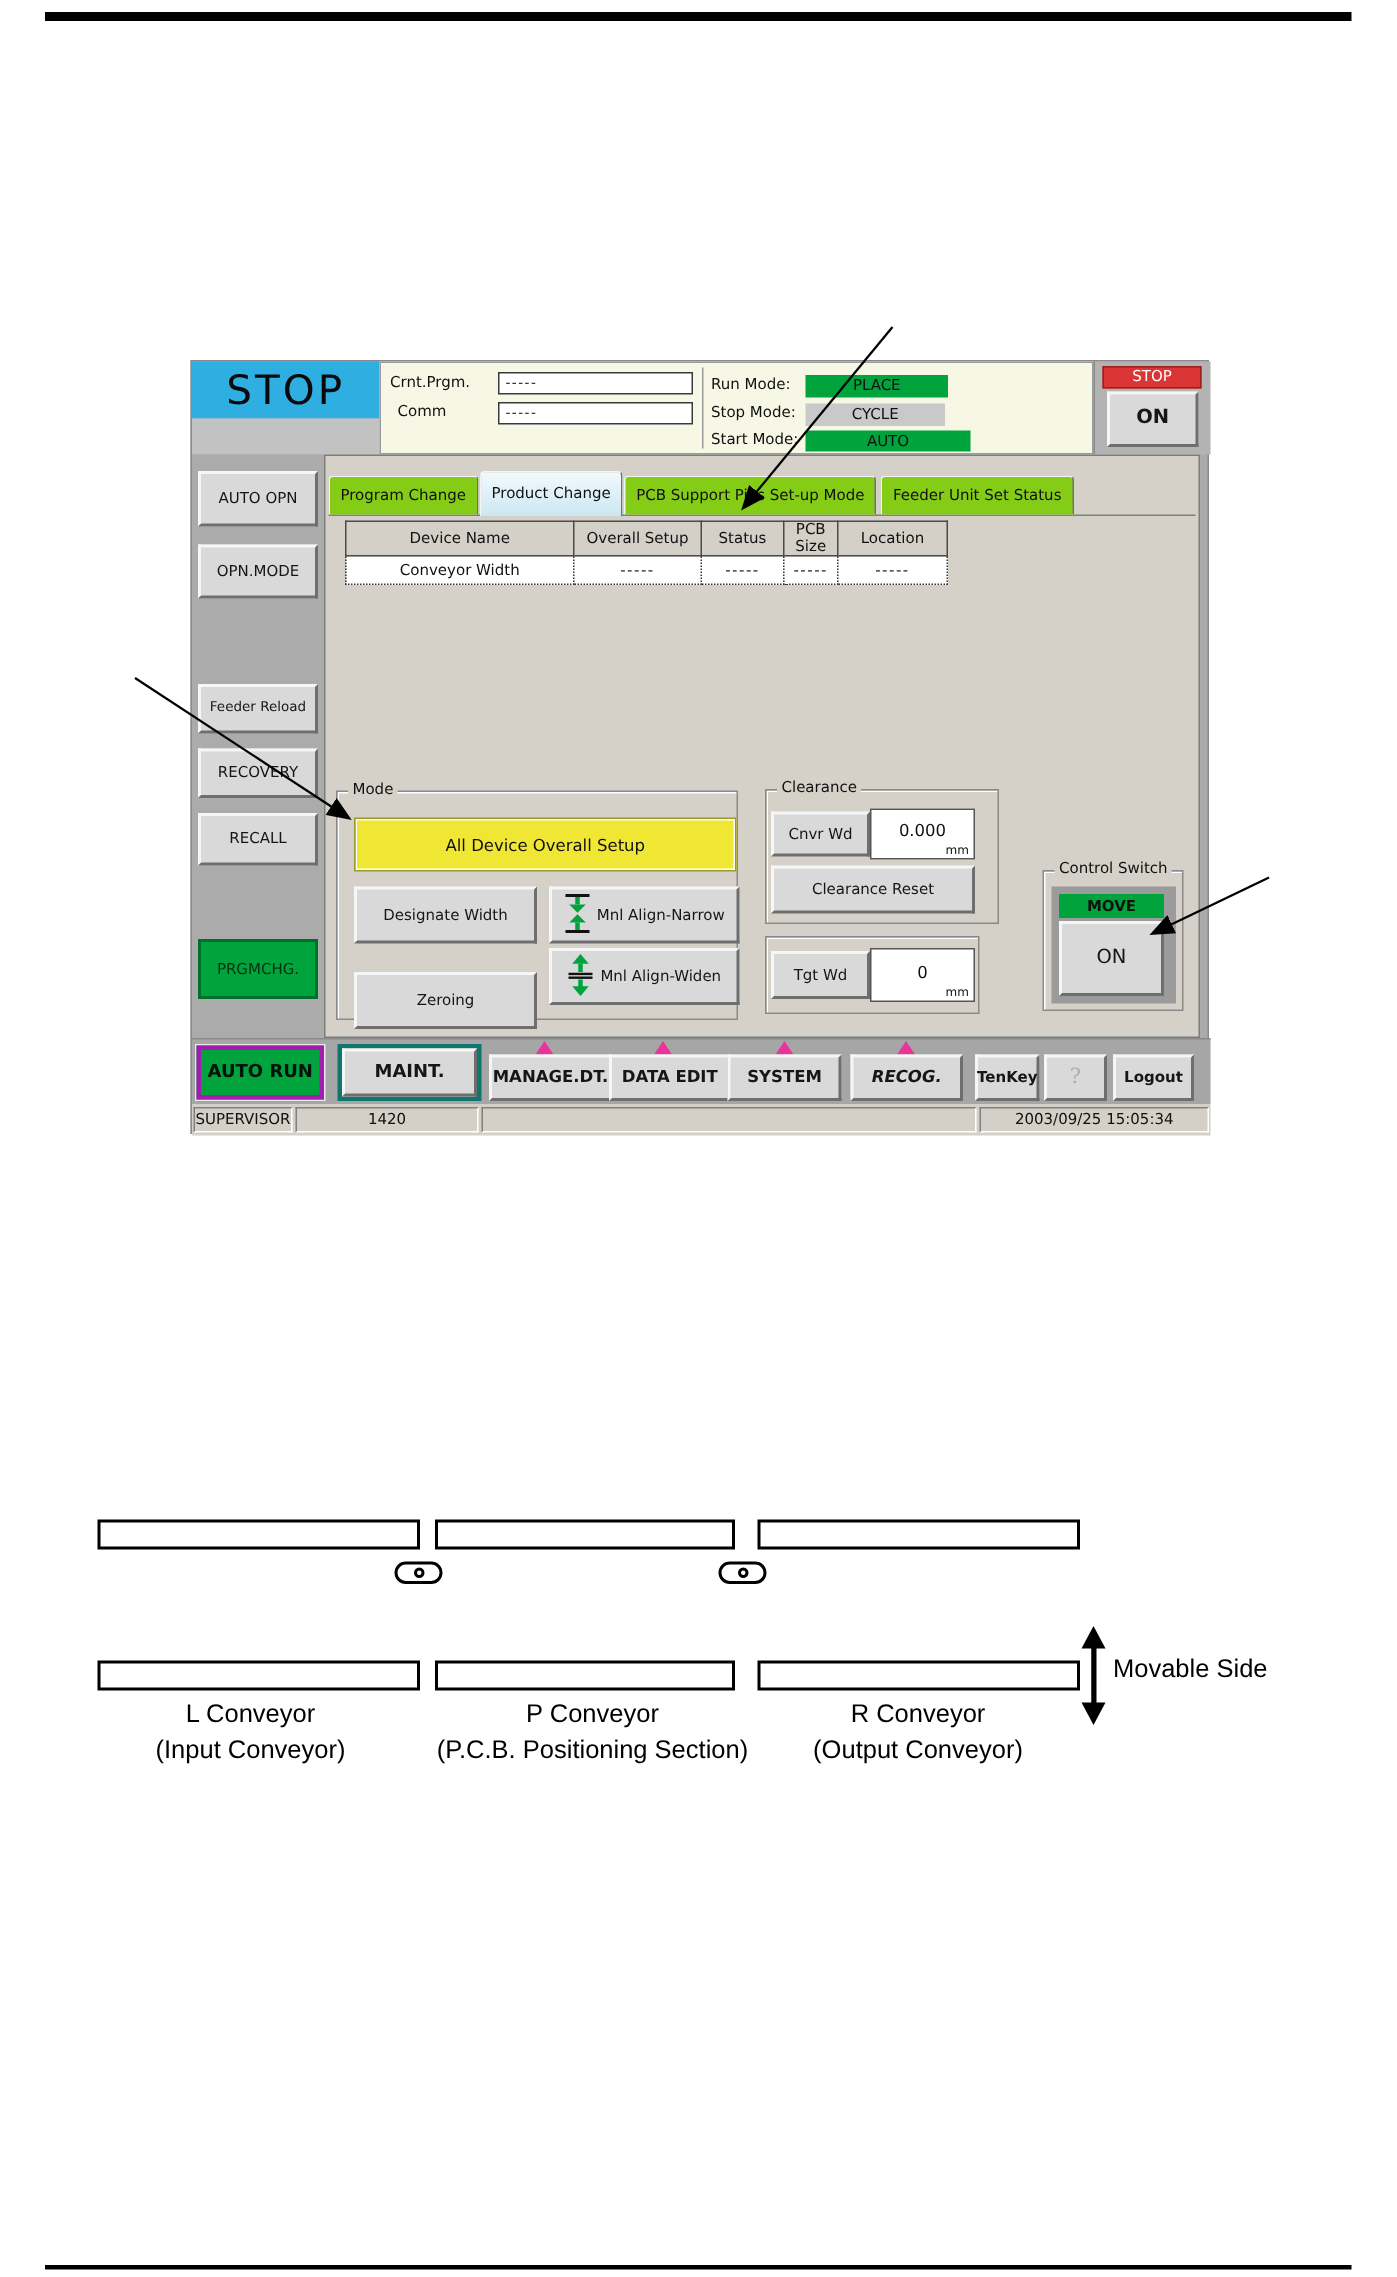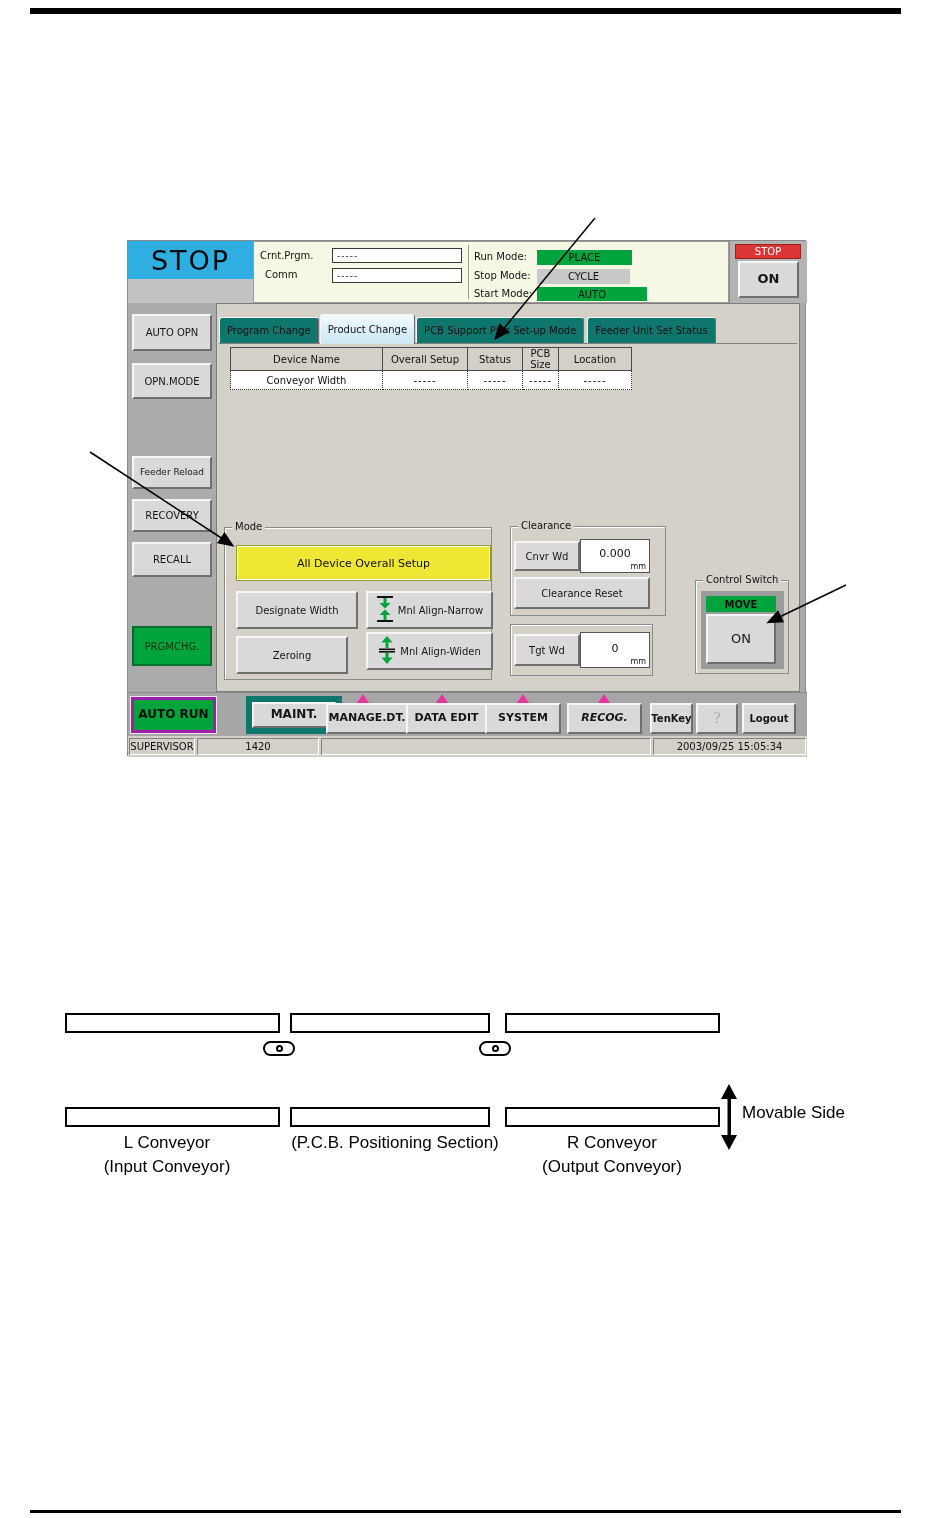--- a/index.html
+++ b/index.html
@@ -37,21 +37,21 @@
             display:flex; align-items:center; justify-content:center; border:1px solid #9a2020; }
 
   .sidebar { left:0; top:62px; width:88px; height:389px; background:#ABABAB; }
   .prgmchg { background:#00A33C; border:2px solid #00702A; color:#00340F; }
 
   .mainpanel { left:88px; top:62px; width:584px; height:389px; background:#D5D1C9;
                border:1px solid #7d7d7d; }
 
   .tabstrip { position:absolute; left:2px; top:10px; width:578px; height:30px;
               border-bottom:1px solid #808080; display:flex; align-items:flex-end; }
-  .tab { height:26px; background:#0f766e; border:1px solid;
+  .tab { height:26px; background:#84cc16; border:1px solid;
          border-color:#F4F4F4 #707070 #808080 #F4F4F4; border-bottom:none;
          border-radius:3px 3px 0 0; display:flex; align-items:center; justify-content:center;
          padding:0 7px; margin-right:1px; font-size:10px; white-space:nowrap; }
   .tab.active { height:30px; background:linear-gradient(#F2FAFD,#CBE7F2); margin-bottom:-1px; }
 
   .devtable { position:absolute; left:13px; top:43px; border-collapse:collapse; font-size:10px; }
   .devtable th { background:#D4D0C8; border:1px solid #4a4a4a; height:20px; font-weight:normal; }
   .devtable td { background:#fff; border:1px dotted #333; height:19px; text-align:center; letter-spacing:1px; }
   .devtable td.first { letter-spacing:0; }
 
@@ -64,21 +64,21 @@
 
   .whitefield { position:absolute; background:#fff; border:1px solid #555; }
   .wf-val { position:absolute; width:100%; top:7px; text-align:center; font-size:11px; }
   .wf-unit { position:absolute; right:3px; bottom:1px; font-size:8px; }
 
   .cs-inner { position:absolute; background:#9B9B9B; }
 
   .bottombar { left:0; top:451px; width:679px; height:44px; background:#A6A6A6; border-top:1px solid #8a8a8a; }
   .bb-btn { font-weight:bold; font-size:11px; }
   .autorun { background:#00A33C; border:3px solid #a21caf; box-shadow:0 0 0 1px #E9E9E9; font-weight:bold; font-size:12px; color:#04120a; }
-  .maintwrap { position:absolute; border:6px solid #0f766e;margin-left:21px; }
+  .maintwrap { position:absolute; border:3px solid #0f766e; }
   .maintwrap .btn3d { position:relative; width:100%; height:100%; }
   .tri { position:absolute; width:0; height:0; border-left:6px solid transparent;
          border-right:6px solid transparent; border-bottom:9px solid #E8359B; top:1px; }
   .disabled { color:#ADADAD; font-family:"DejaVu Serif", serif; font-size:14px; }
 
   .statusbar { left:0; top:495px; width:679px; height:21px; background:#D4D0C8; }
   .seg { position:absolute; top:2px; height:17px; border:1px solid;
          border-color:#808080 #FFFFFF #FFFFFF #808080; display:flex; align-items:center;
          justify-content:center; font-size:10px; }
 
@@ -178,21 +178,21 @@
           <span><svg width="18" height="30" viewBox="0 0 18 30">
             <rect x="1" y="2" width="16" height="2" fill="#111"></rect>
             <rect x="7.5" y="4" width="3" height="5" fill="#00A33C"></rect>
             <polygon points="3.5,9 14.5,9 9,14.5" fill="#00A33C"></polygon>
             <polygon points="3.5,21 14.5,21 9,15.5" fill="#00A33C"></polygon>
             <rect x="7.5" y="21" width="3" height="5" fill="#00A33C"></rect>
             <rect x="1" y="26" width="16" height="2" fill="#111"></rect>
           </svg></span>
           <span>Mnl Align-Narrow</span>
         </div>
-        <div class="btn3d" style="left:11px; top:108px; width:112px; height:38px;">Zeroing</div>
+        <div class="btn3d" style="left:11px; top:120px; width:122px; height:38px;">Zeroing</div>
         <div class="btn3d" style="left:141px; top:104px; width:127px; height:38px; gap:4px;">
           <span><svg width="18" height="30" viewBox="0 0 18 30">
             <polygon points="9,1 3.5,7.5 14.5,7.5" fill="#00A33C"></polygon>
             <rect x="7.5" y="7.5" width="3" height="5.5" fill="#00A33C"></rect>
             <rect x="1" y="13.5" width="16" height="1.6" fill="#111"></rect>
             <rect x="1" y="16" width="16" height="1.6" fill="#111"></rect>
             <rect x="7.5" y="18" width="3" height="5.5" fill="#00A33C"></rect>
             <polygon points="9,29 3.5,22.5 14.5,22.5" fill="#00A33C"></polygon>
           </svg></span>
           <span>Mnl Align-Widen</span>
@@ -277,20 +277,21 @@
         <polygon points="13,66 5,51 21,51" fill="#000"></polygon>
       </svg>
     </span>
     <span class="movable-label" style="left:742px; top:93px;">Movable Side</span>
 
     <div class="conv-label" style="left:27px; top:121px;">
       <div>L Conveyor</div>
       <div>(Input Conveyor)</div>
     </div>
     <div class="conv-label" style="left:255px; top:121px;">
+      <div>P Conveyor</div>
       <div>(P.C.B. Positioning Section)</div>
     </div>
     <div class="conv-label" style="left:472px; top:121px;">
       <div>R Conveyor</div>
       <div>(Output Conveyor)</div>
     </div>
   </div>
 
   <svg class="arrows" width="931" height="1518" viewBox="0 0 931 1518">
     <defs>

